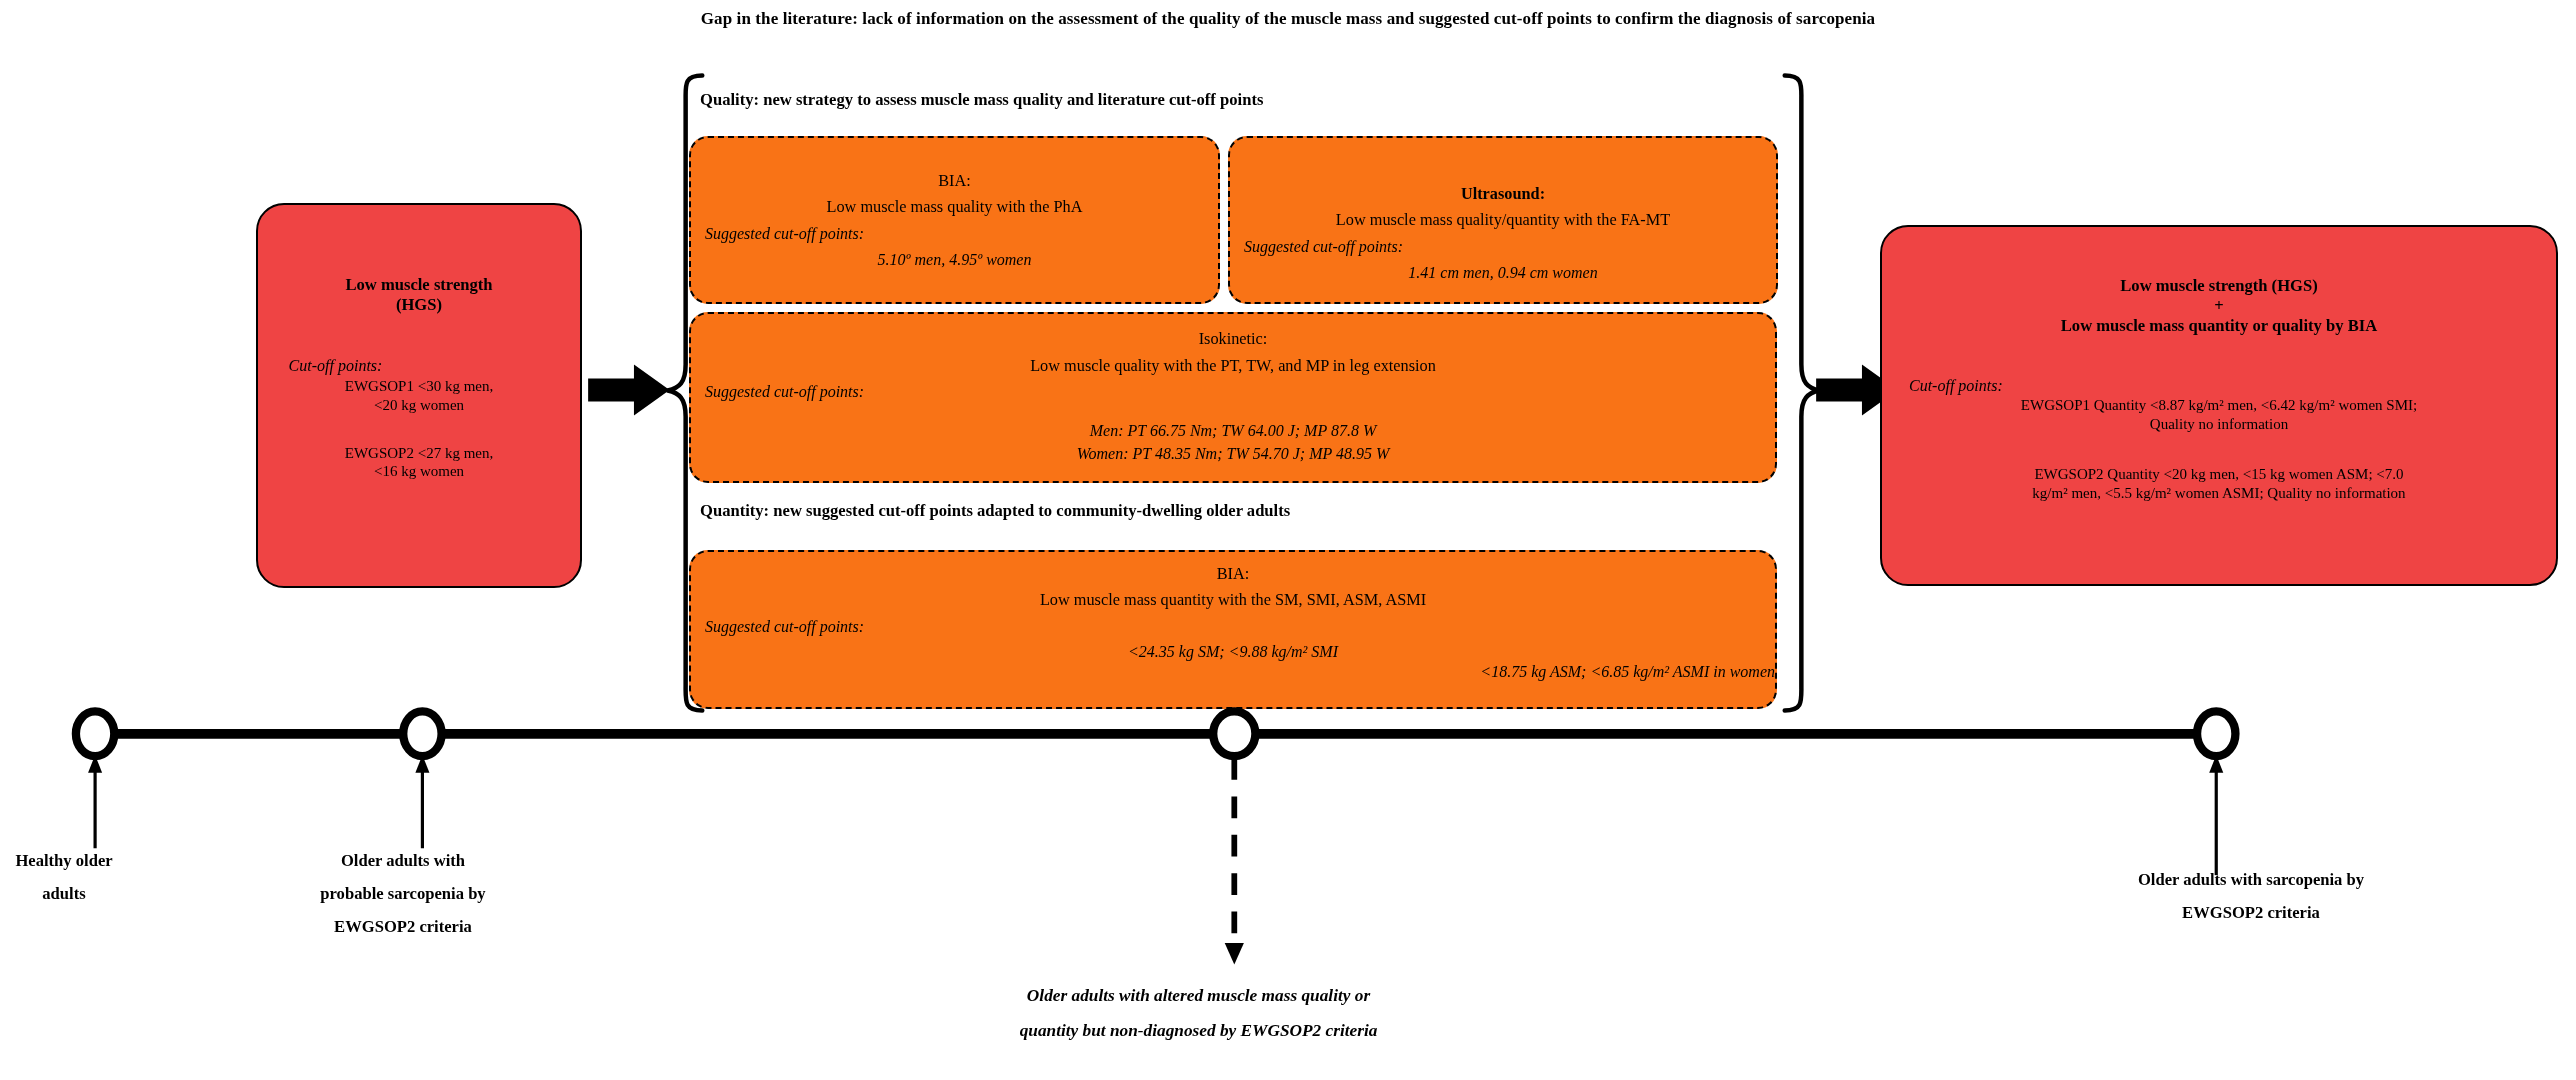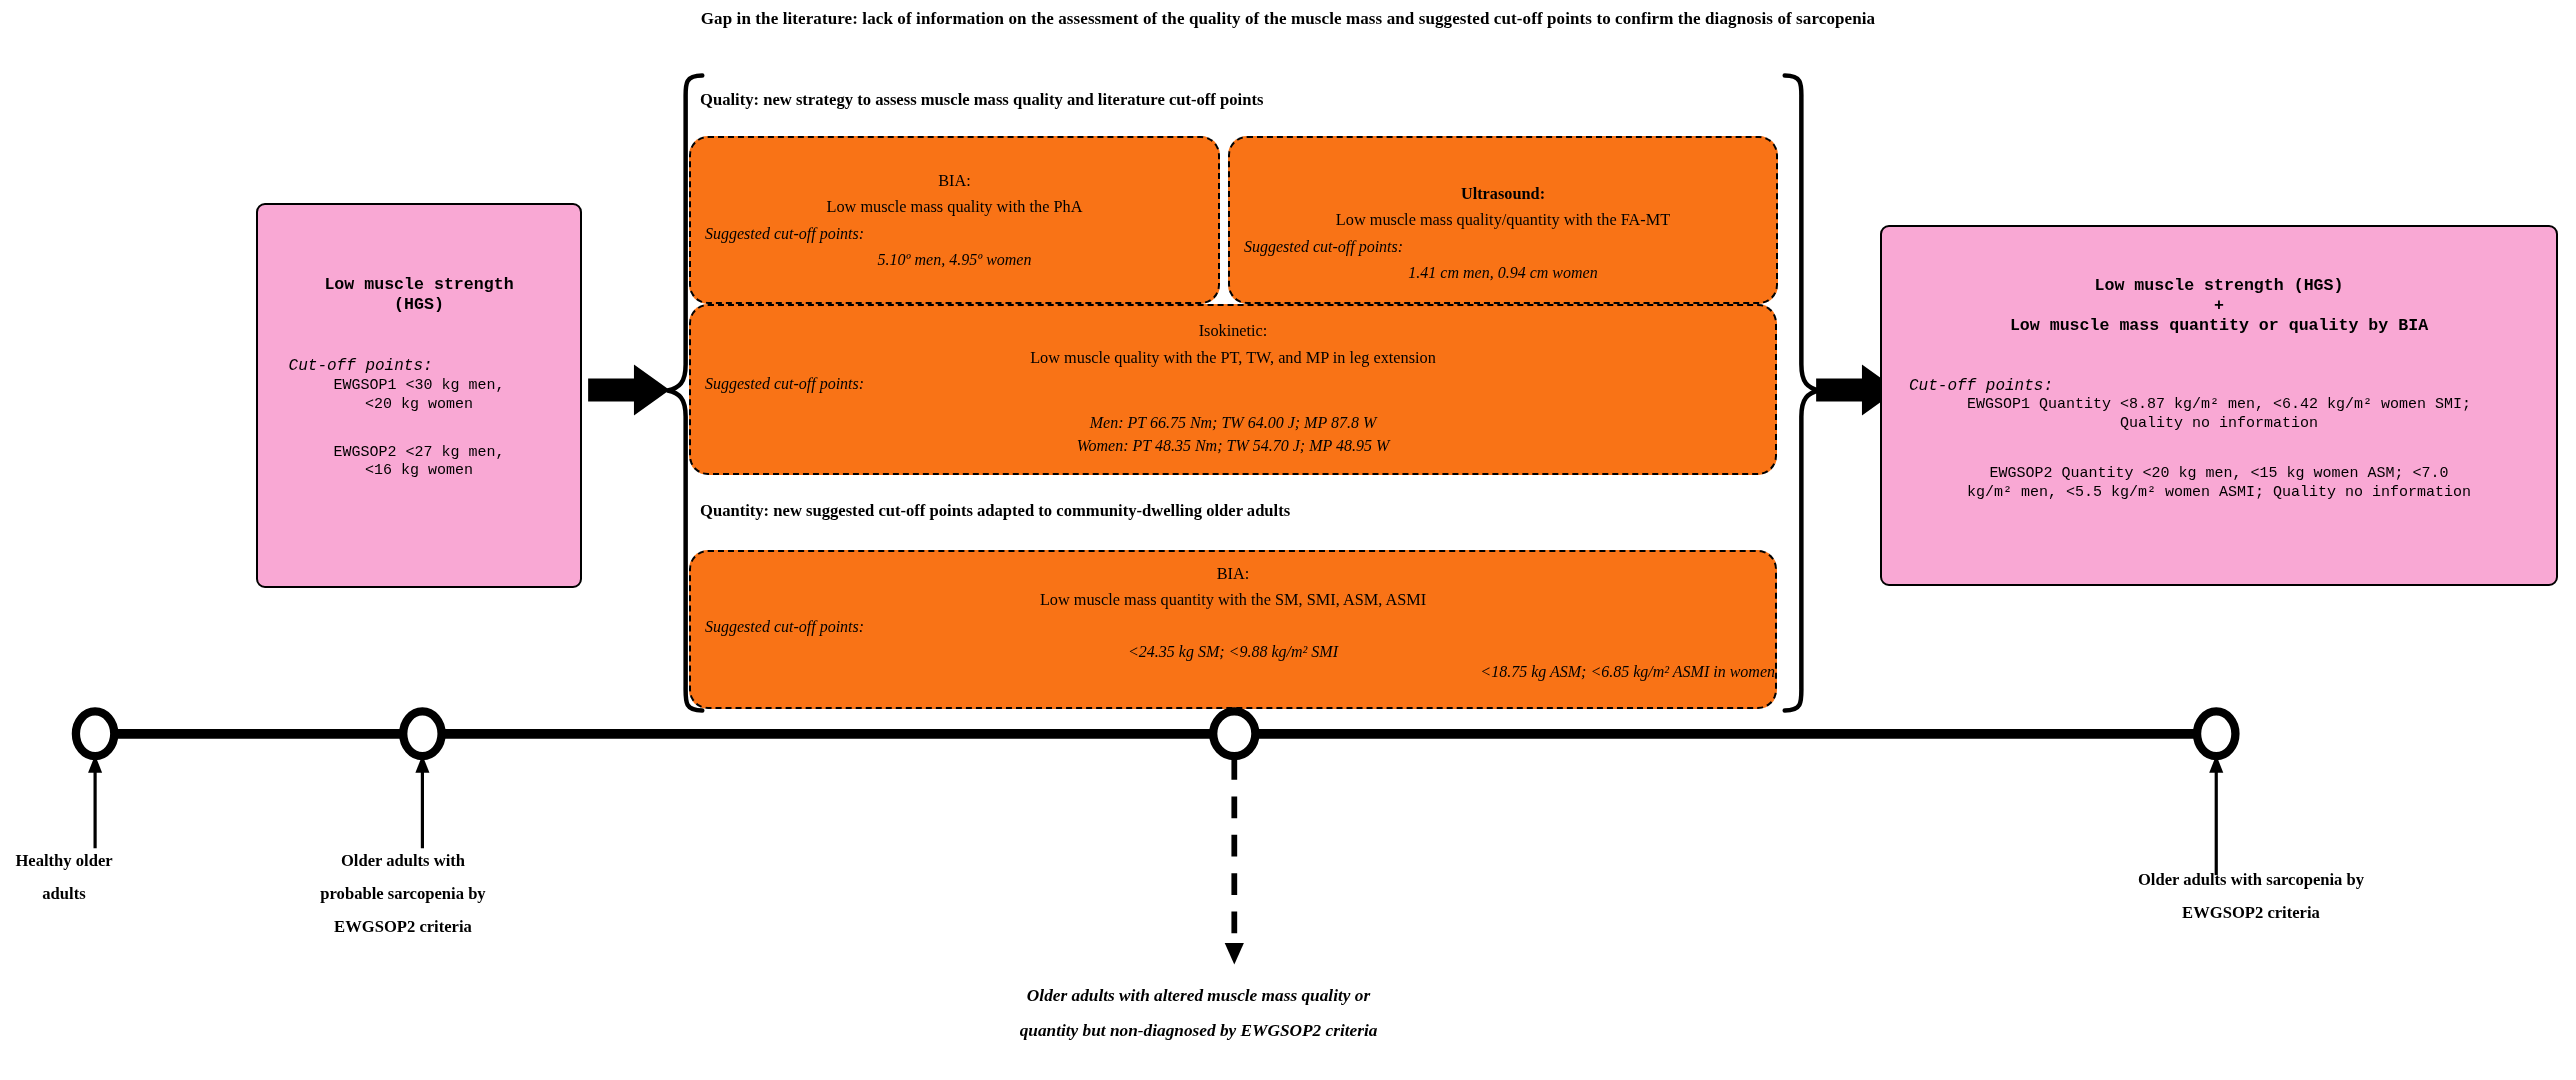--- a/index.html
+++ b/index.html
@@ -11,23 +11,22 @@
   .abs{position:absolute;}
 
   
   #figure-title{
     left:0;top:9px;width:2576px;text-align:center;
     font-weight:bold;font-size:17px;letter-spacing:0.1px;
   }
 
   
   .solid-box{
-    border:2.2px solid #000;border-radius:9px;background:#f9a8d4;
+    border:2.2px solid #000;border-radius:28px;background:#ef4444;
     box-sizing:border-box;
-    font-family:Liberation Mono, monospace;
   }
   #left-box{left:256px;top:203px;width:326px;height:385px;}
   #right-box{left:1880px;top:225px;width:678px;height:361px;}
 
   .bx-title{
     font-weight:bold;font-size:16.6px;text-align:center;line-height:1.22;
   }
   .bx-italic-head{font-style:italic;font-size:16px;}
   .bx-line{font-size:15px;text-align:center;line-height:1.26;}
 
@@ -42,21 +41,21 @@
   #right-box .g1{margin-top:1.3px;padding:0 25.6px;}
   #right-box .g2{margin-top:31px;padding:0 24px;}
 
   
   .dash-box{
     border:2.2px dashed #000;border-radius:19px;background:#f97316;
     box-sizing:border-box;
   }
   #bia-quality-box{left:689px;top:136px;width:531px;height:168px;}
   #ultrasound-box{left:1228px;top:136px;width:550px;height:168px;}
-  #isokinetic-box{left:689px;top:304px;width:1088px;height:171px;}
+  #isokinetic-box{left:689px;top:312px;width:1088px;height:171px;}
   #bia-quantity-box{left:689px;top:550px;width:1088px;height:159px;}
 
   .db-head{font-size:16.3px;text-align:center;}
   .db-sub{font-size:16.3px;text-align:center;}
   .db-cut{font-size:16px;font-style:italic;text-align:left;padding-left:14px;}
   .db-val{font-size:16px;font-style:italic;text-align:center;}
 
   
   .sec-head{font-weight:bold;font-size:16.6px;}
   #quality-header{left:700px;top:90px;}

